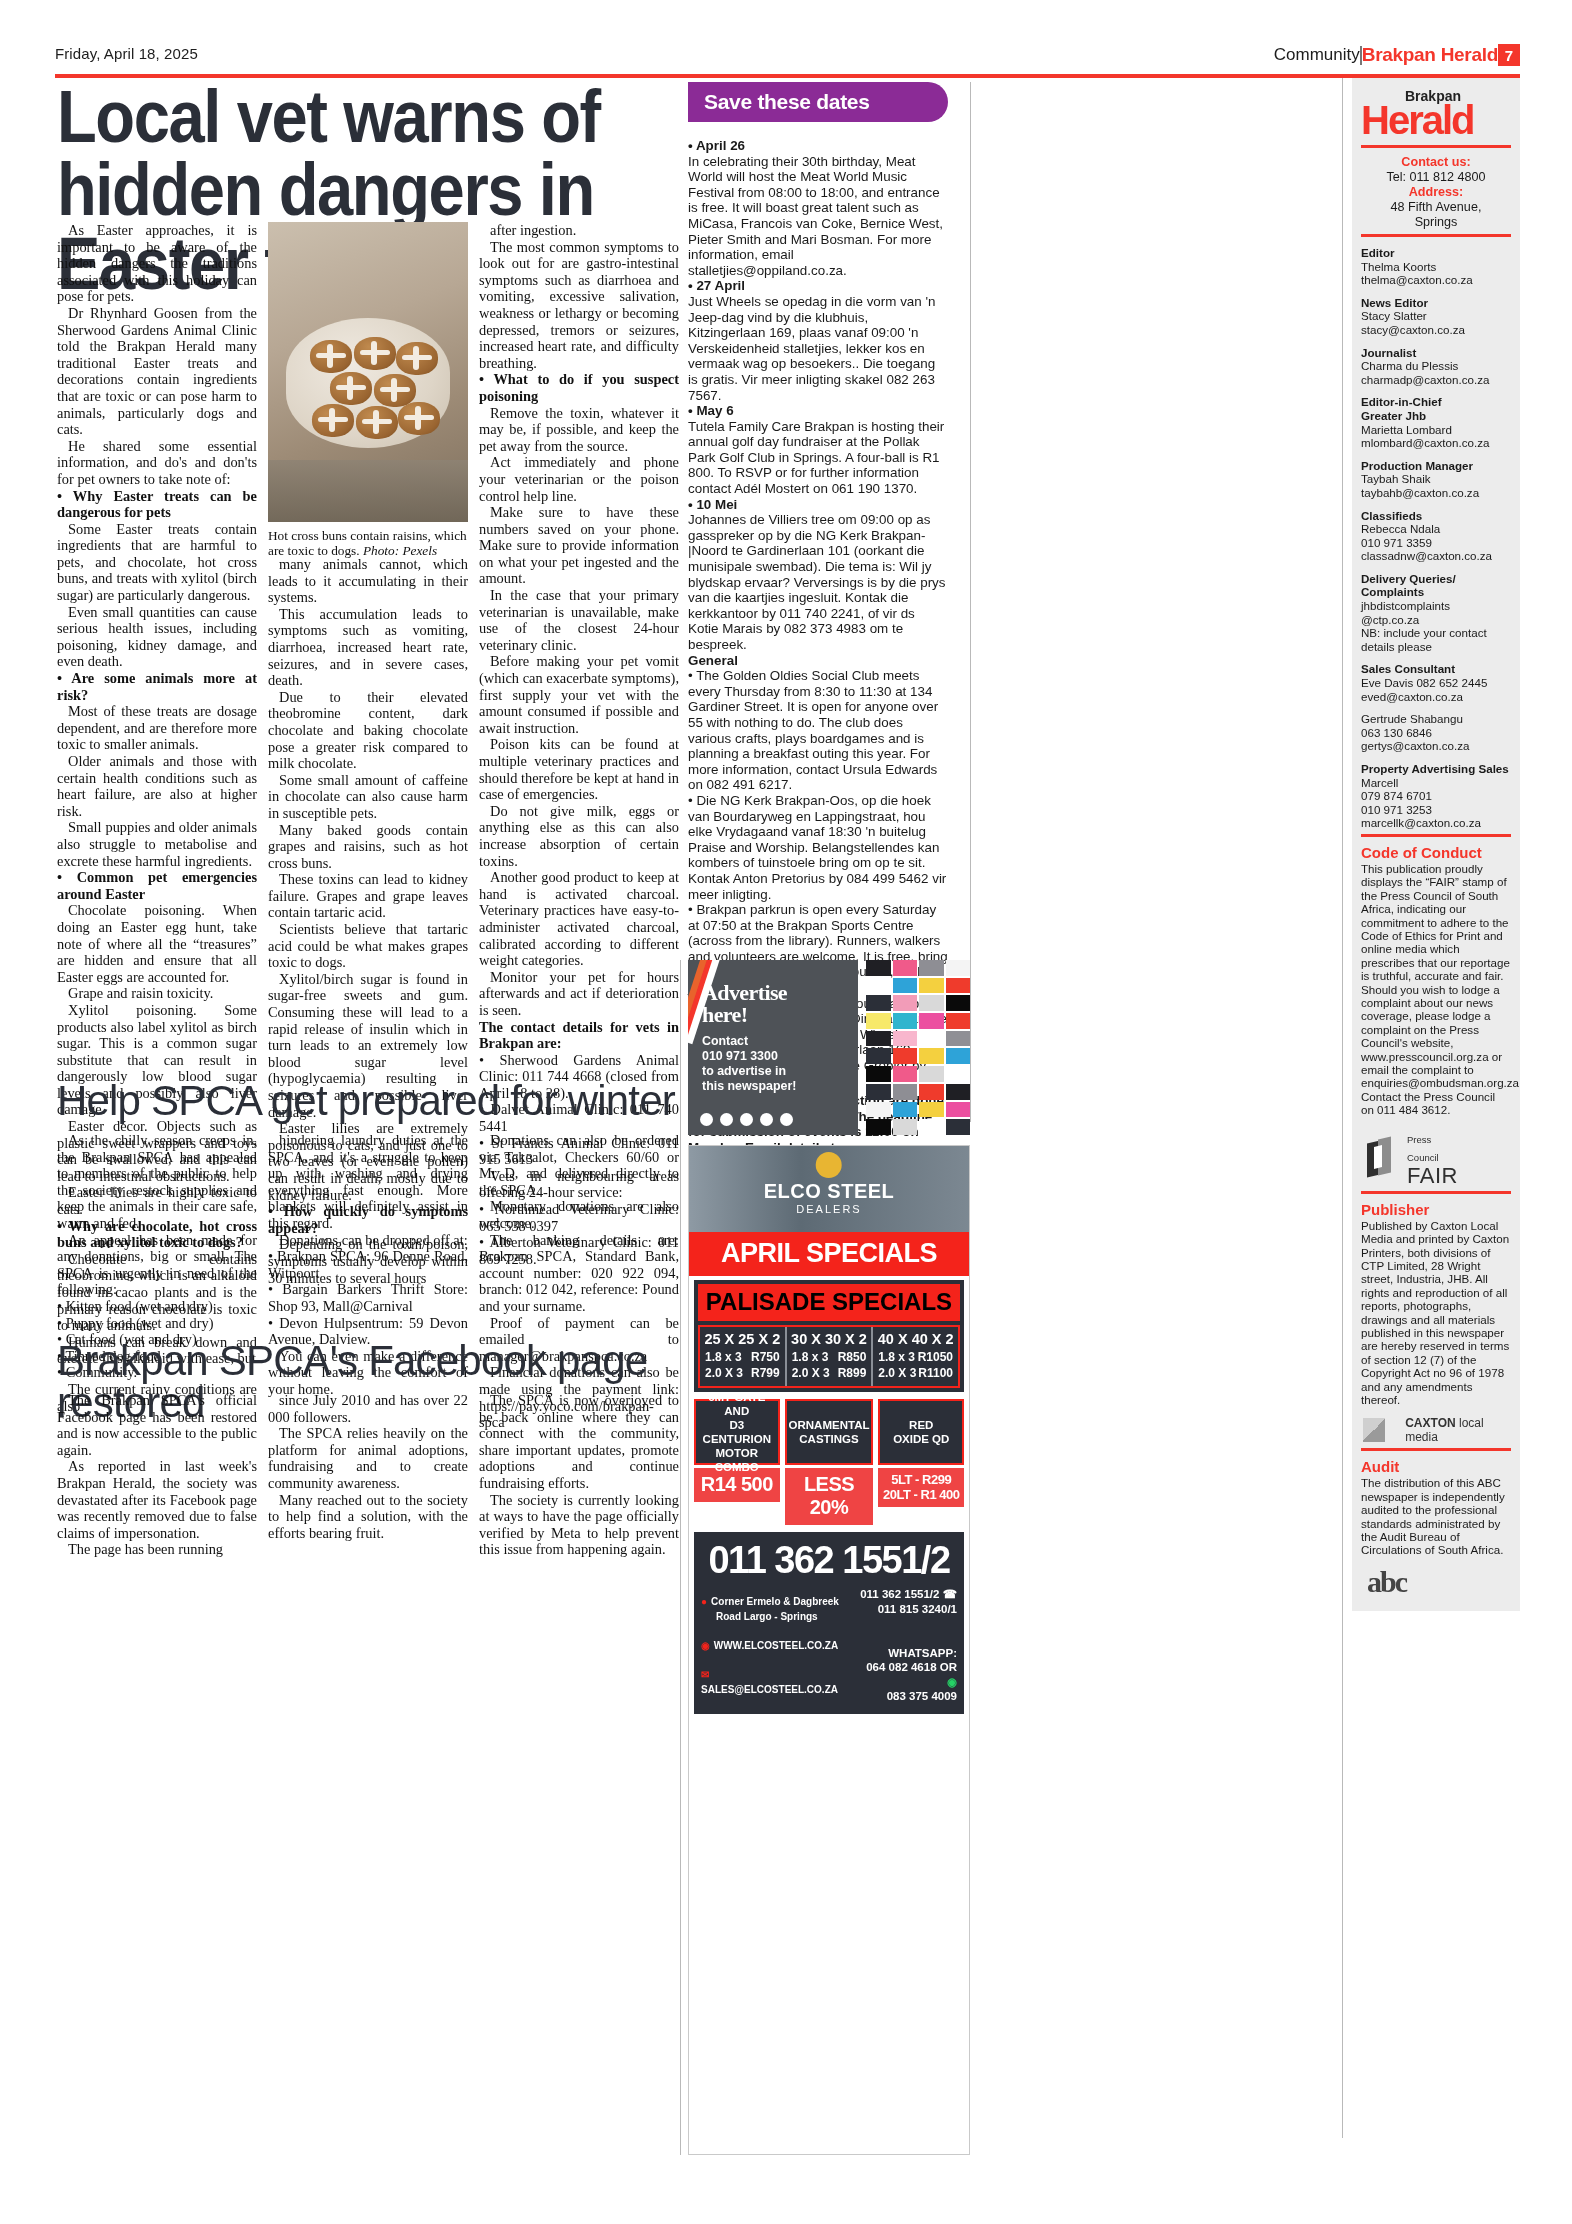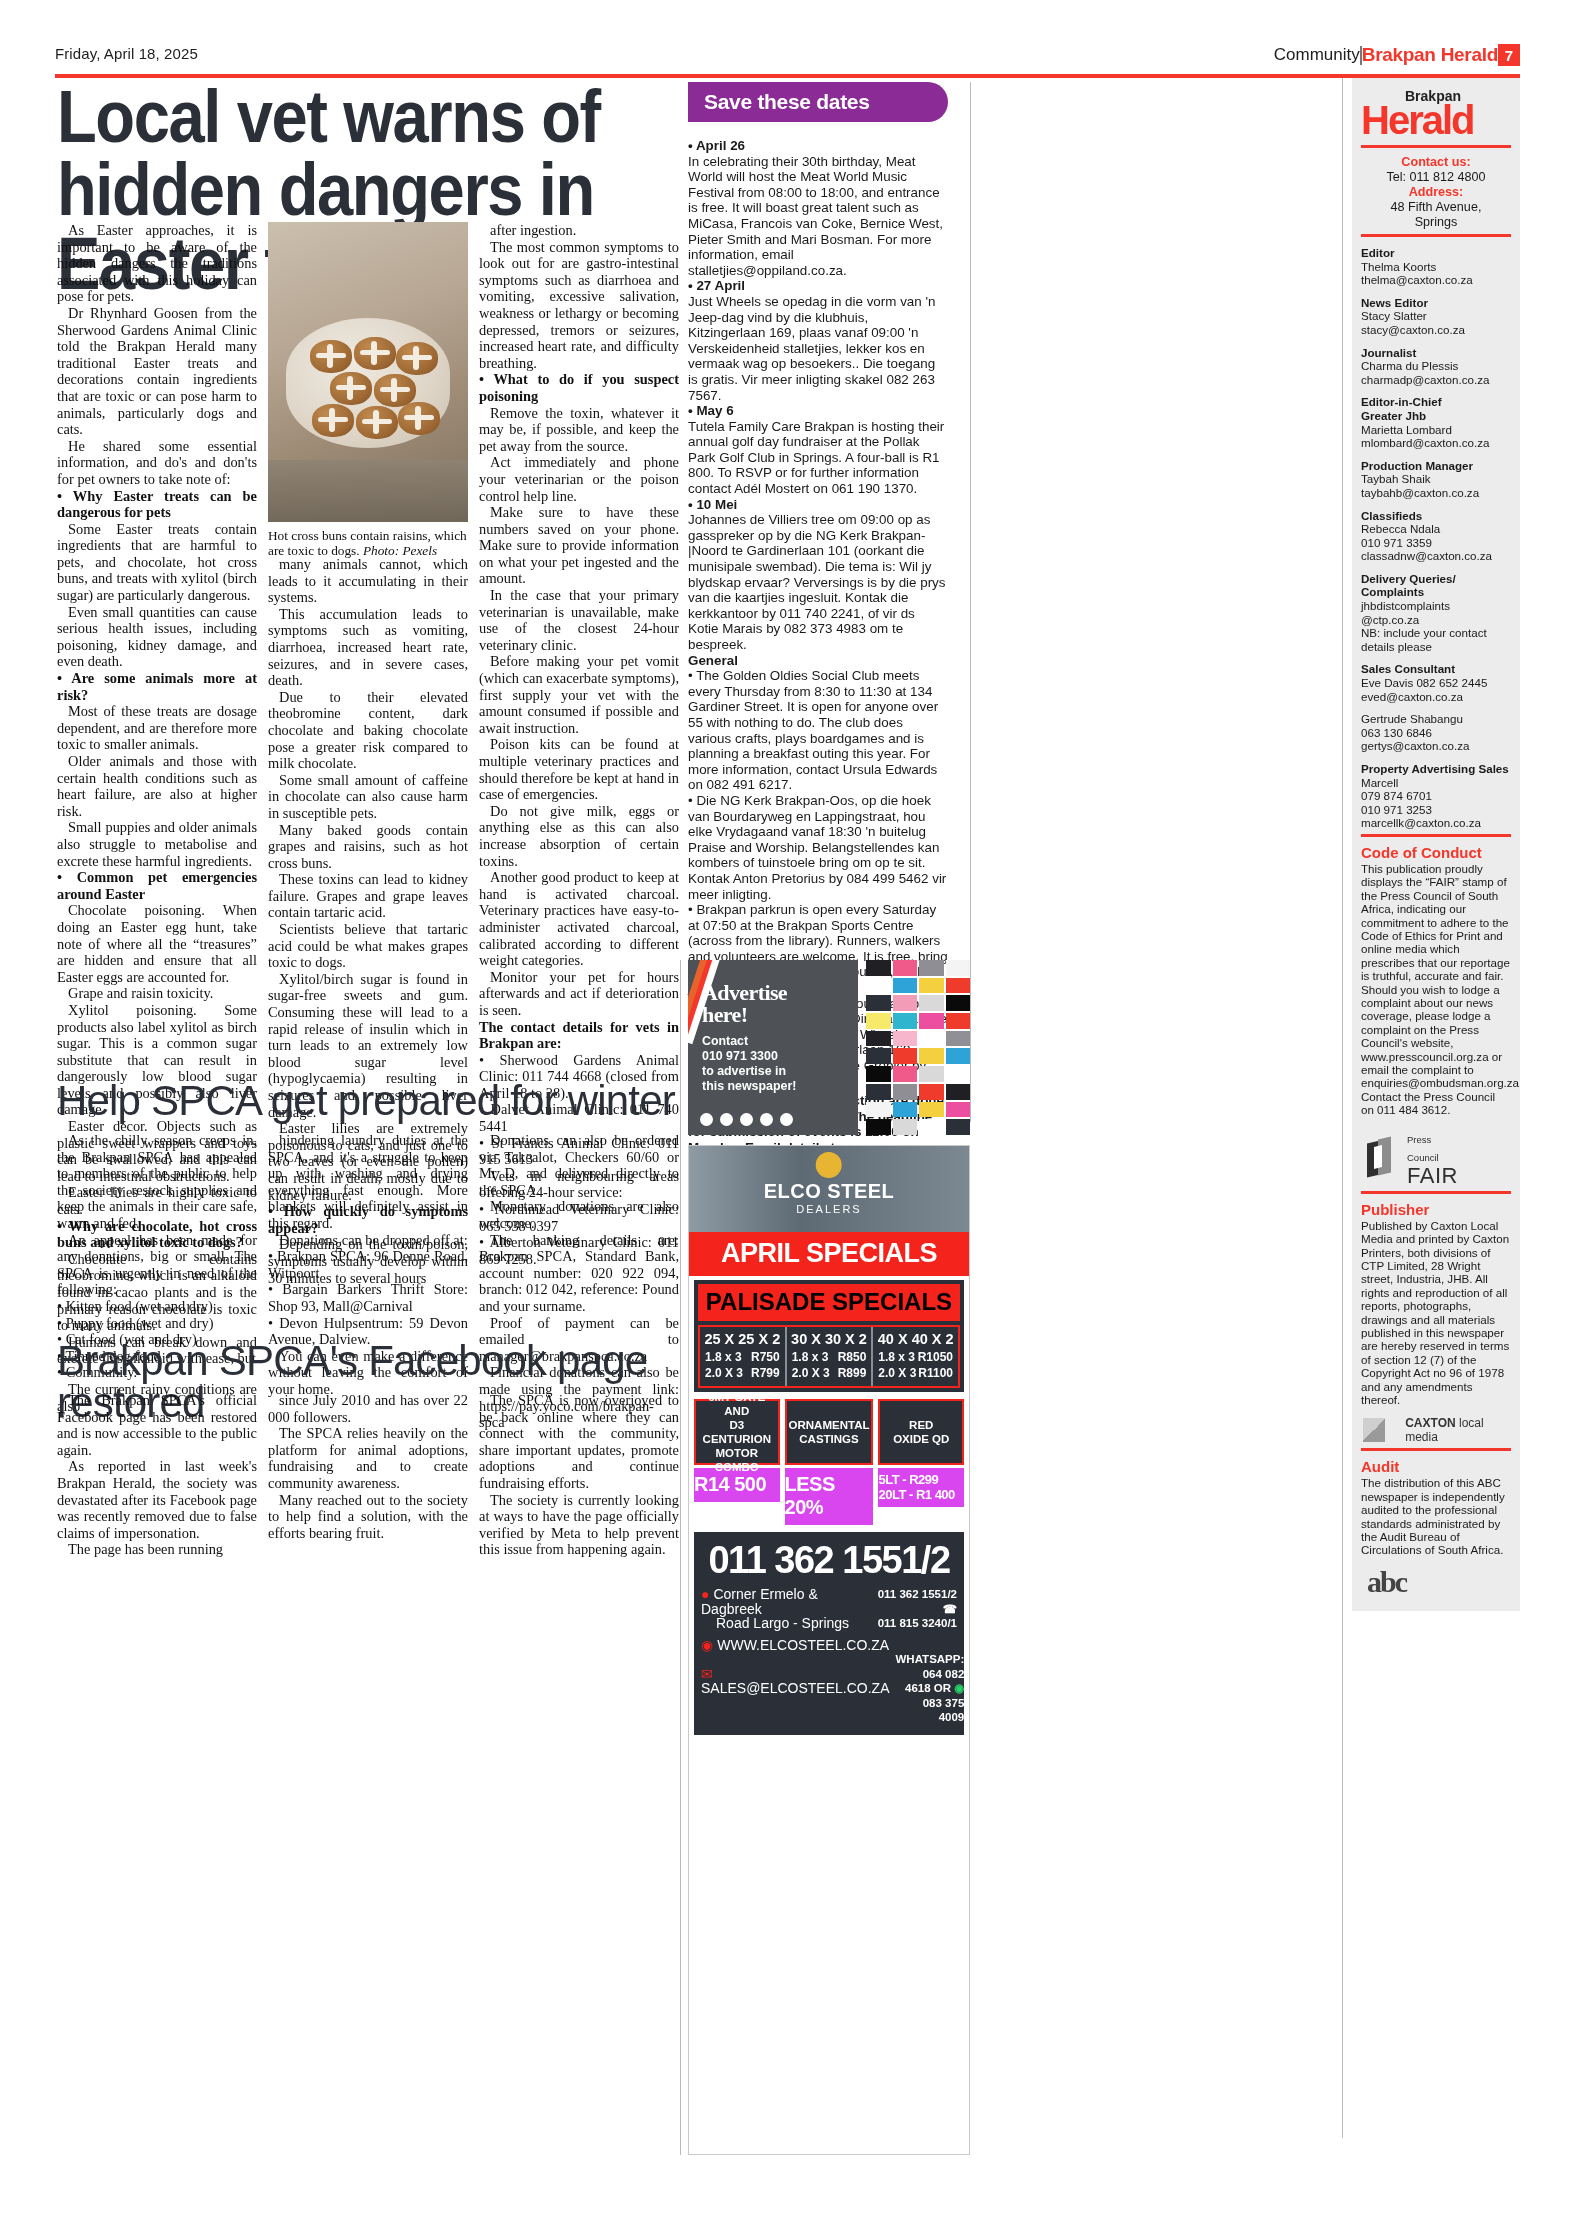--- a/index.html
+++ b/index.html
@@ -143,28 +143,28 @@
   .elco .ptable { display:flex; border:2px solid #f4231b; margin-top:4px;align-items:center; }
   .elco .pcol { flex:1; padding:4px 3px 5px; color:#fff; }
   .elco .pcol + .pcol { border-left:2px solid #8a8f97; }
   .elco .pcol .ph { text-align:center; font-weight:bold; font-size:14.5px; margin-bottom:2px; }
   .elco .pcol .pr { display:flex; justify-content:space-between; font-weight:bold; font-size:12px; padding:1px 2px; }
   .elco .boxes { display:flex; gap:5px; margin:7px 5px 0; }
   .elco .bx { flex:1; }
   .elco .bx .lbl { background:#2b2f38; border:2px solid #f4231b; color:#fff; font-weight:bold;
     font-size:11.5px; line-height:14px; text-align:center; padding:8px 2px; height:66px;
     display:flex; flex-direction:column; justify-content:center; }
-  .elco .bx .prc { background:#d946ef; color:#fff; font-weight:bold; text-align:left;
+  .elco .bx .prc { background:#ef4444; color:#fff; font-weight:bold; text-align:center;
     font-size:20px; padding:5px 0 6px; margin-top:3px; letter-spacing:-.5px; }
   .elco .bx .prc.small { font-size:13px; line-height:15px; padding:4px 0 5px; }
   .elco .foot { background:#2b2f38; color:#fff; margin:7px 5px 6px; padding:8px 7px 10px; }
   .elco .phone { text-align:center; font-size:38px; font-weight:bold; letter-spacing:-1.5px;
     line-height:40px; }
   .elco .frow { display:flex; justify-content:space-between; gap:6px; margin-top:7px; }
-  .elco .fl { font-size:14px; line-height:14.5px; font-weight:normal; }
+  .elco .fl { font-size:10px; line-height:14.5px; font-weight:bold;margin-top:8px; }
   .elco .fr { font-size:11.5px; line-height:14.5px; font-weight:bold; text-align:right; }
   .elco .fl .ic { color:#f4231b; margin-right:4px; }
 
   
   .b { font-weight:bold; }
 </style>
 </head>
 <body>
 
 <div class="page">

